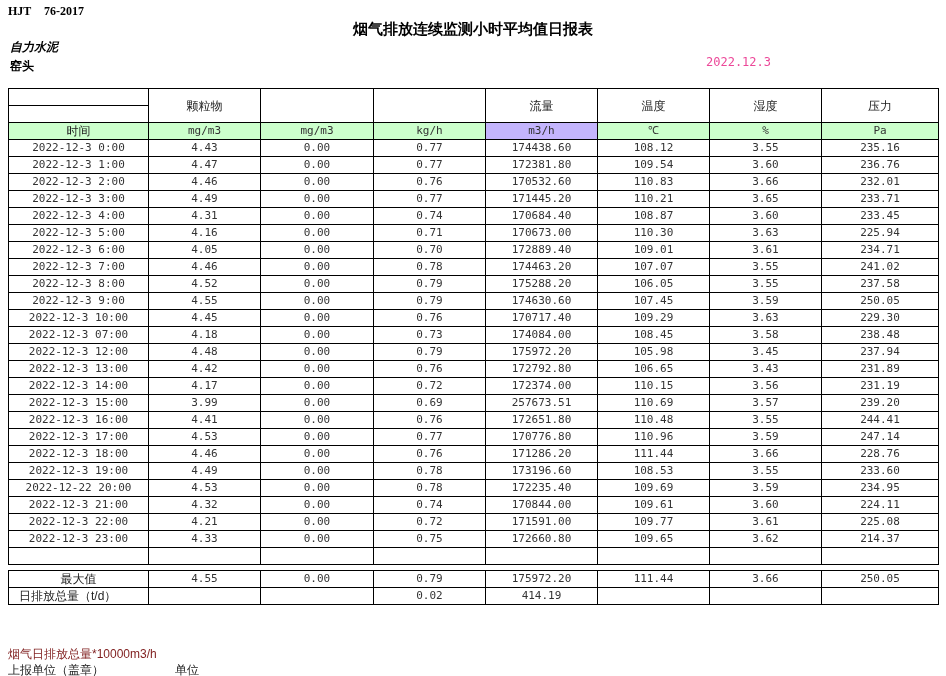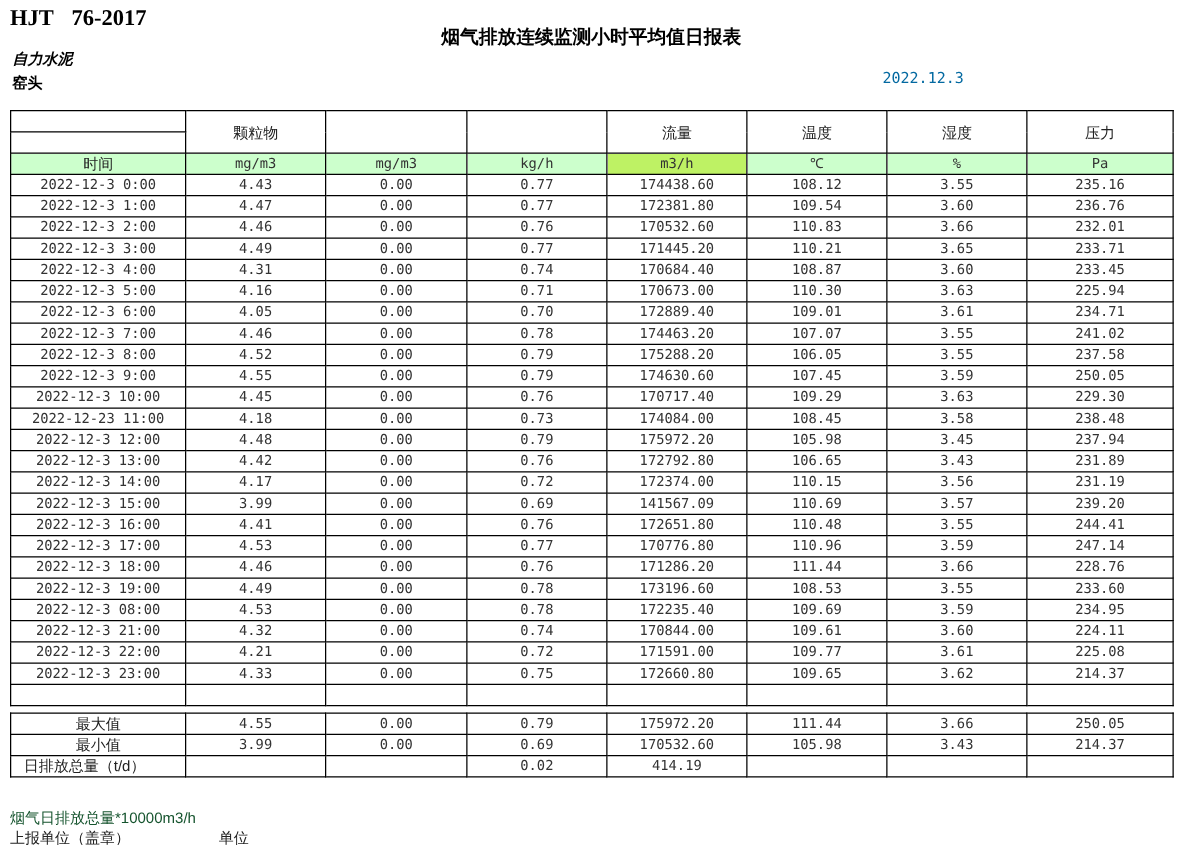--- a/index.html
+++ b/index.html
@@ -5,31 +5,31 @@
   html,body{margin:0;padding:0;background:#ffffff;}
   body{
     position:relative;
     width:946px;height:676px;
     font-family:"Liberation Sans","DejaVu Sans",sans-serif;
     color:#000;
     overflow:hidden;
   }
   .doc-code{
     position:absolute;left:8px;top:4px;
-    font-size:18px;font-weight:bold;word-spacing:10px;
+    font-size:12px;font-weight:bold;word-spacing:10px;
     font-family:"Liberation Serif","DejaVu Serif",serif;
   }
   .title{
     position:absolute;left:0;top:20px;width:946px;
     text-align:center;font-size:15px;font-weight:bold;
   }
   .company{position:absolute;left:10px;top:39px;font-size:12px;font-weight:bold;font-style:italic;}
   .station{position:absolute;left:10px;top:58px;font-size:12px;font-weight:bold;}
   .date{
-    position:absolute;left:706px;top:55px;font-size:12px;color:#0369a1;
+    position:absolute;left:706px;top:55px;font-size:12px;color:#ec4899;
     font-family:"DejaVu Sans Mono","Liberation Mono",monospace;
   }
   .tables{position:absolute;left:8px;top:88px;width:930px;}
   table{
     border-collapse:collapse;table-layout:fixed;width:930px;
   }
   td{
     border:1px solid #000;
     height:16px;line-height:16px;
     font-size:11px;text-align:center;
@@ -40,21 +40,21 @@
   }
   td.cjk{
     font-family:"Liberation Sans","DejaVu Sans",sans-serif;
     font-size:12px;color:#222;
   }
   td.green{background:#ccffcc;}
   td.group{height:32px;line-height:32px;}
   td.left-label{text-align:left;padding-left:10px;margin-left:24px;}
   #summary-table{margin-top:5px;}
   .footnote{
-    position:absolute;left:8px;top:646px;font-size:12px;color:#14532d;
+    position:absolute;left:8px;top:646px;font-size:12px;color:#7f1d1d;
   }
   .footer-line{position:absolute;left:0;top:662px;width:946px;font-size:12px;color:#222;}
   .footer-line .report-unit{position:absolute;left:8px;}
   .footer-line .unit-label{position:absolute;left:175px;}
 </style>
 </head>
 <body>
 
 <div class="doc-code">HJT 76-2017</div>
 <div class="title">烟气排放连续监测小时平均值日报表</div>
@@ -86,21 +86,21 @@
           <td class="cjk group" rowspan="2">压力</td>
         </tr>
         <tr>
           <td></td>
         </tr>
         <tr>
           <td class="cjk green" style="background: rgb(204, 255, 204);">时间</td>
           <td class="green" style="background: rgb(204, 255, 204);">mg/m3</td>
           <td class="green" style="background: rgb(204, 255, 204);">mg/m3</td>
           <td class="green" style="background: rgb(204, 255, 204);">kg/h</td>
-          <td class="green" style="background: #bef264;">m3/h</td>
+          <td class="green" style="background: #c4b5fd;">m3/h</td>
           <td class="green" style="background: rgb(204, 255, 204);">℃</td>
           <td class="green" style="background: rgb(204, 255, 204);">%</td>
           <td class="green" style="background: rgb(204, 255, 204);">Pa</td>
         </tr>
         <tr>
           <td>2022-12-3 0:00</td>
           <td>4.43</td>
           <td>0.00</td>
           <td>0.77</td>
           <td>174438.60</td>
@@ -202,21 +202,21 @@
           <td>2022-12-3 10:00</td>
           <td>4.45</td>
           <td>0.00</td>
           <td>0.76</td>
           <td>170717.40</td>
           <td>109.29</td>
           <td>3.63</td>
           <td>229.30</td>
         </tr>
         <tr>
-          <td>2022-12-23 11:00</td>
+          <td>2022-12-3 07:00</td>
           <td>4.18</td>
           <td>0.00</td>
           <td>0.73</td>
           <td>174084.00</td>
           <td>108.45</td>
           <td>3.58</td>
           <td>238.48</td>
         </tr>
         <tr>
           <td>2022-12-3 12:00</td>
@@ -246,21 +246,21 @@
           <td>172374.00</td>
           <td>110.15</td>
           <td>3.56</td>
           <td>231.19</td>
         </tr>
         <tr>
           <td>2022-12-3 15:00</td>
           <td>3.99</td>
           <td>0.00</td>
           <td>0.69</td>
-          <td>141567.09</td>
+          <td>257673.51</td>
           <td>110.69</td>
           <td>3.57</td>
           <td>239.20</td>
         </tr>
         <tr>
           <td>2022-12-3 16:00</td>
           <td>4.41</td>
           <td>0.00</td>
           <td>0.76</td>
           <td>172651.80</td>
@@ -292,21 +292,21 @@
           <td>2022-12-3 19:00</td>
           <td>4.49</td>
           <td>0.00</td>
           <td>0.78</td>
           <td>173196.60</td>
           <td>108.53</td>
           <td>3.55</td>
           <td>233.60</td>
         </tr>
         <tr>
-          <td>2022-12-3 08:00</td>
+          <td>2022-12-22 20:00</td>
           <td>4.53</td>
           <td>0.00</td>
           <td>0.78</td>
           <td>172235.40</td>
           <td>109.69</td>
           <td>3.59</td>
           <td>234.95</td>
         </tr>
         <tr>
           <td>2022-12-3 21:00</td>
@@ -364,30 +364,20 @@
     <tbody id="summary-body">
         <tr>
           <td class="cjk">最大值</td>
           <td>4.55</td>
           <td>0.00</td>
           <td>0.79</td>
           <td>175972.20</td>
           <td>111.44</td>
           <td>3.66</td>
           <td>250.05</td>
-        </tr>
-        <tr>
-          <td class="cjk">最小值</td>
-          <td>3.99</td>
-          <td>0.00</td>
-          <td>0.69</td>
-          <td>170532.60</td>
-          <td>105.98</td>
-          <td>3.43</td>
-          <td>214.37</td>
         </tr>
         <tr>
           <td class="cjk left-label">日排放总量（t/d）</td>
           <td></td>
           <td></td>
           <td>0.02</td>
           <td>414.19</td>
           <td></td>
           <td></td>
           <td></td>

